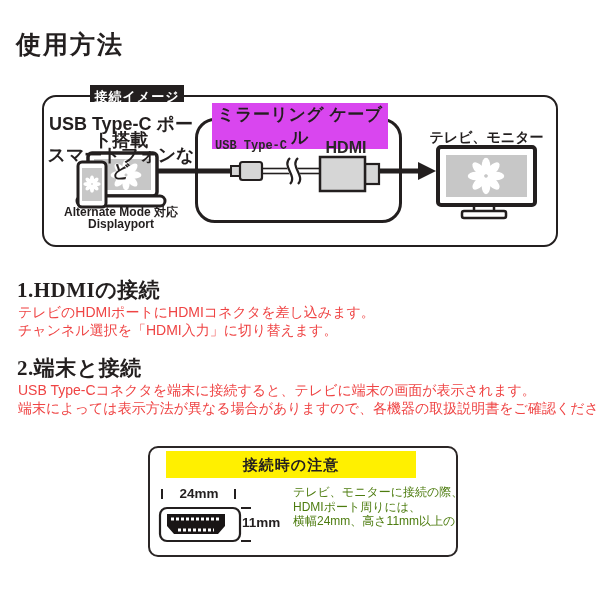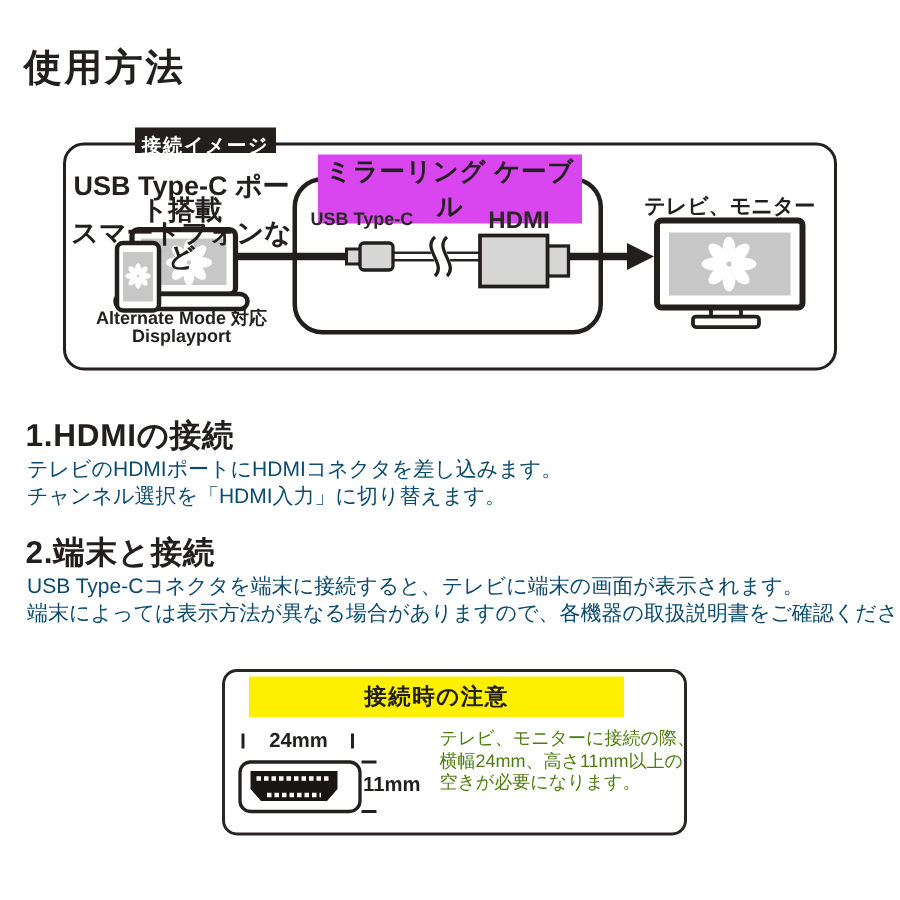--- a/index.html
+++ b/index.html
@@ -18,32 +18,32 @@
   .diagram-tab{left:42px;top:85px;width:94px;height:17px;background:#231f1f;
     color:#ffffff;font-size:13px;font-weight:bold;line-height:23px;
     text-align:center;letter-spacing:1px;z-index:3;margin-left:48px;}
   .diagram-art{left:42px;top:95px;width:516px;height:152px;z-index:2;}
 
   .cable-bracket{left:195px;top:118px;width:207px;height:105px;
     border:3px solid #231f1f;border-radius:20px;box-sizing:border-box;z-index:1;}
   .cable-title{left:212px;top:103px;width:176px;font-size:17px;font-weight:bold;
     background:#d946ef;text-align:center;z-index:2;letter-spacing:0.5px;}
   .usb-label{left:207px;top:139px;width:80px;font-size:12px;font-weight:bold;
-    text-align:left;z-index:2;color:#2b2727;}
+    text-align:right;z-index:2;color:#2b2727;font-family:Liberation Mono, monospace;}
   .hdmi-label{left:306px;top:139px;width:80px;font-size:16px;font-weight:bold;
     text-align:center;z-index:2;color:#2b2727;}
   .source-title{left:45px;top:117px;width:152px;text-align:center;
     font-size:18px;font-weight:bold;line-height:15.5px;z-index:3;}
   .source-caption{left:45px;top:207px;width:152px;text-align:center;
     font-size:12px;font-weight:bold;line-height:11.5px;z-index:3;}
   .display-label{left:414px;top:129px;width:145px;text-align:center;
     font-size:14px;font-weight:bold;z-index:3;}
 
-  .sec-heading{font-size:21px;font-weight:bold;letter-spacing:0.5px;}
-  .sec-line{font-size:14px;color:#0c4a6e;}
+  .sec-heading{font-size:21px;font-weight:bold;letter-spacing:0.5px;font-family:Liberation Serif, serif;}
+  .sec-line{font-size:14px;color:#ef4444;}
   .s1-h{left:17px;top:276px;} .s1-l1{left:18px;top:304px;} .s1-l2{left:18px;top:322px;}
   .s2-h{left:17px;top:354px;} .s2-l1{left:18px;top:382px;} .s2-l2{left:18px;top:400px;}
 
   .note-box{left:148px;top:446px;width:310px;height:111px;
     border:2px solid #2b2626;border-radius:10px;box-sizing:border-box;}
   .note-title{left:166px;top:451px;width:250px;height:27px;background:#fff000;
     font-size:15px;font-weight:bold;line-height:27px;text-align:center;letter-spacing:1px;}
   .dim-w{left:160px;top:486px;width:78px;text-align:center;
     font-size:13.5px;font-weight:bold;}
   .dim-h{left:242px;top:515px;font-size:13.5px;font-weight:bold;}
@@ -153,15 +153,15 @@
     <line x1="26" y1="44" x2="62" y2="44" stroke="#ffffff" stroke-width="3" stroke-dasharray="3,2"></line>
   </g>
   <g>
     <line x1="89" y1="22" x2="99" y2="22" stroke="#231f1f" stroke-width="2"></line>
     <line x1="89" y1="55" x2="99" y2="55" stroke="#231f1f" stroke-width="2"></line>
   </g>
 </svg>
 
 <div class="abs note-text">
   <div class="nowrap">テレビ、モニターに接続の際、</div>
+  <div class="nowrap">HDMIポート周りには、</div>
   <div class="nowrap">横幅24mm、高さ11mm以上の</div>
-  <div class="nowrap">空きが必要になります。</div>
 </div>
 
 </body></html>

